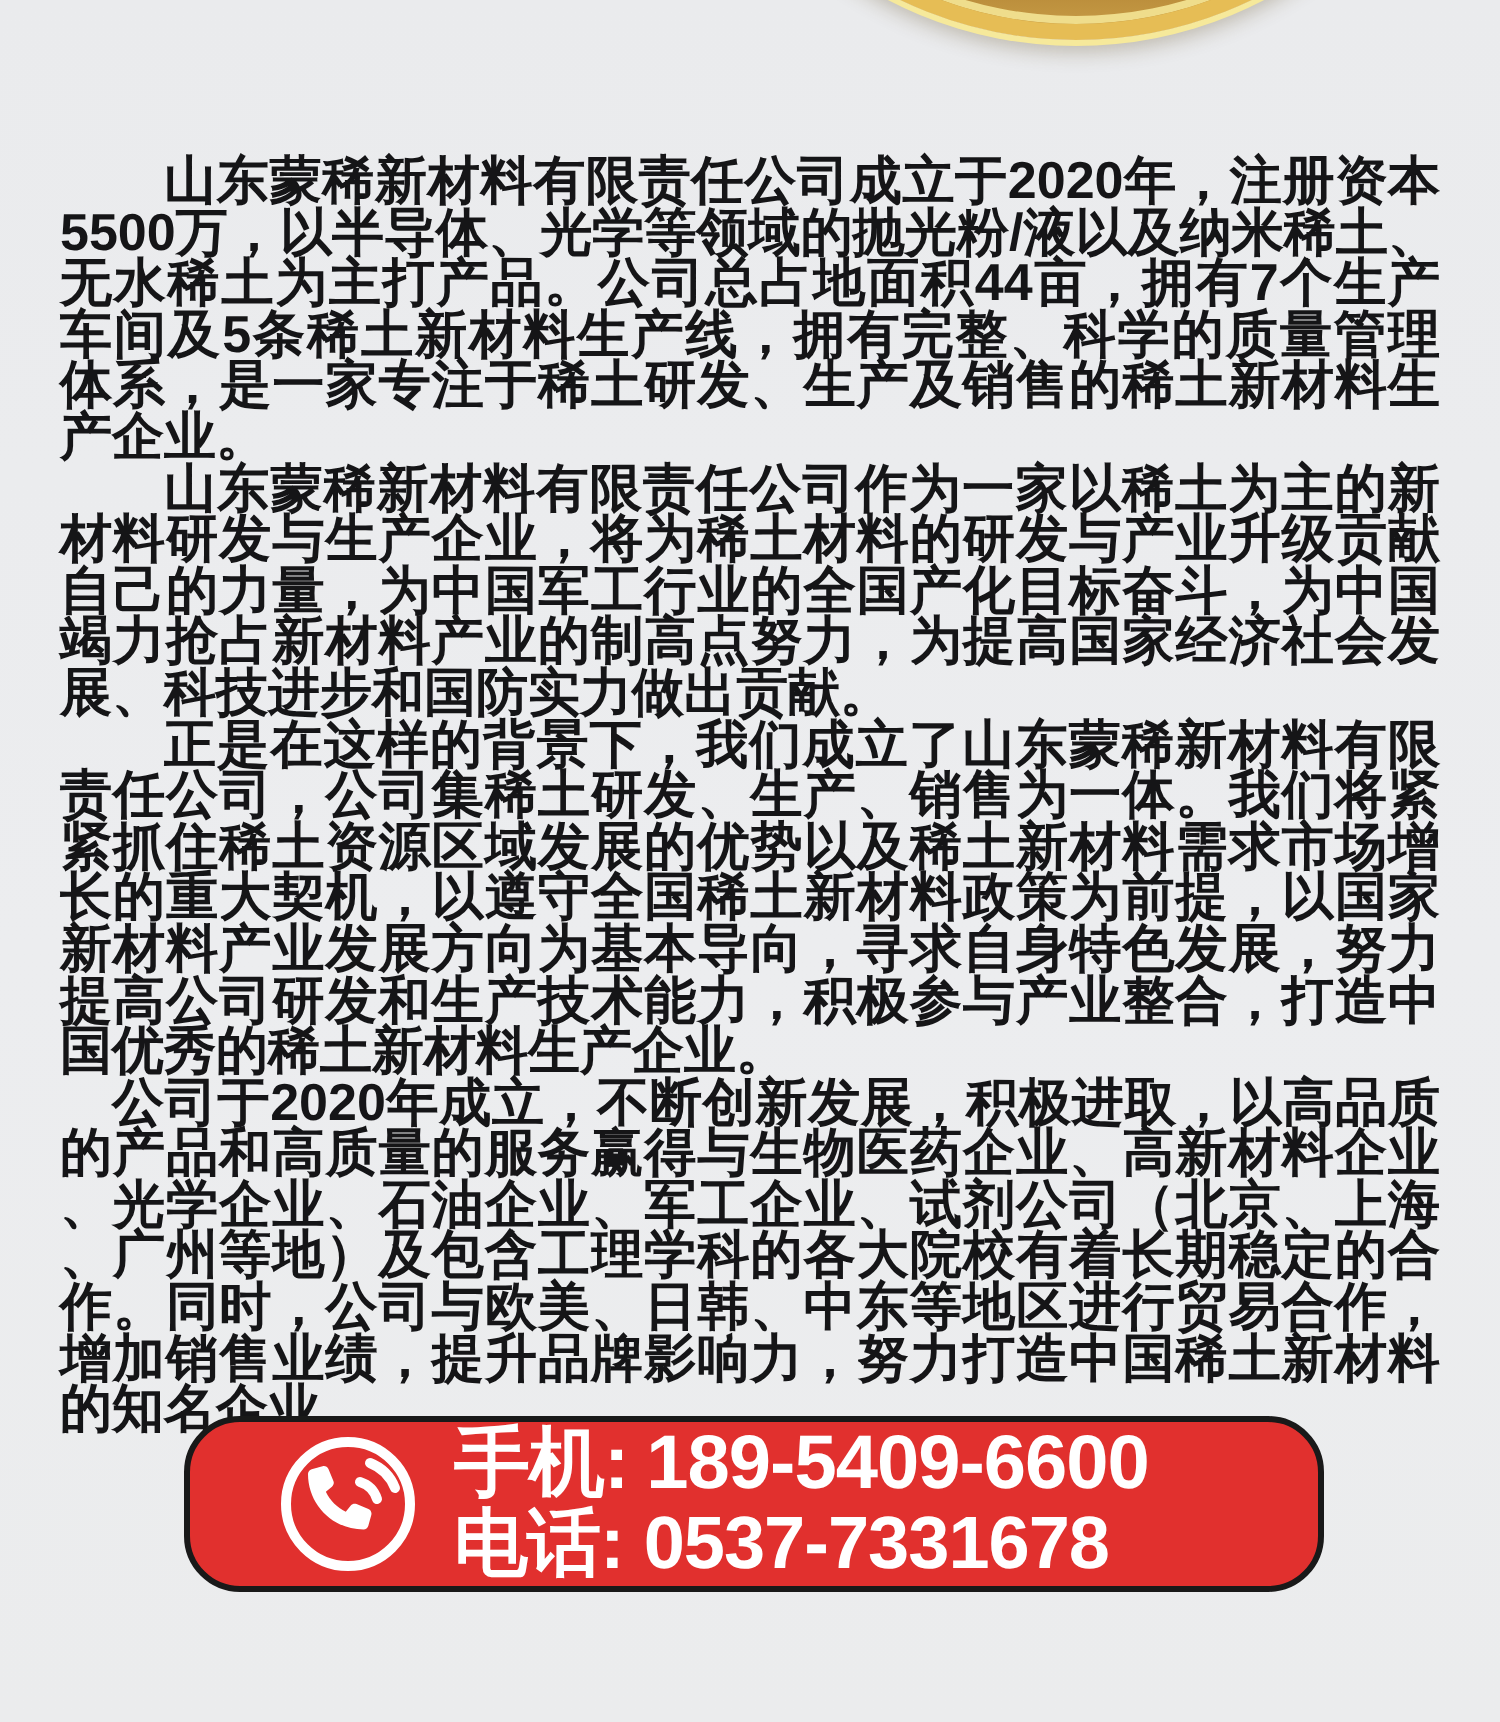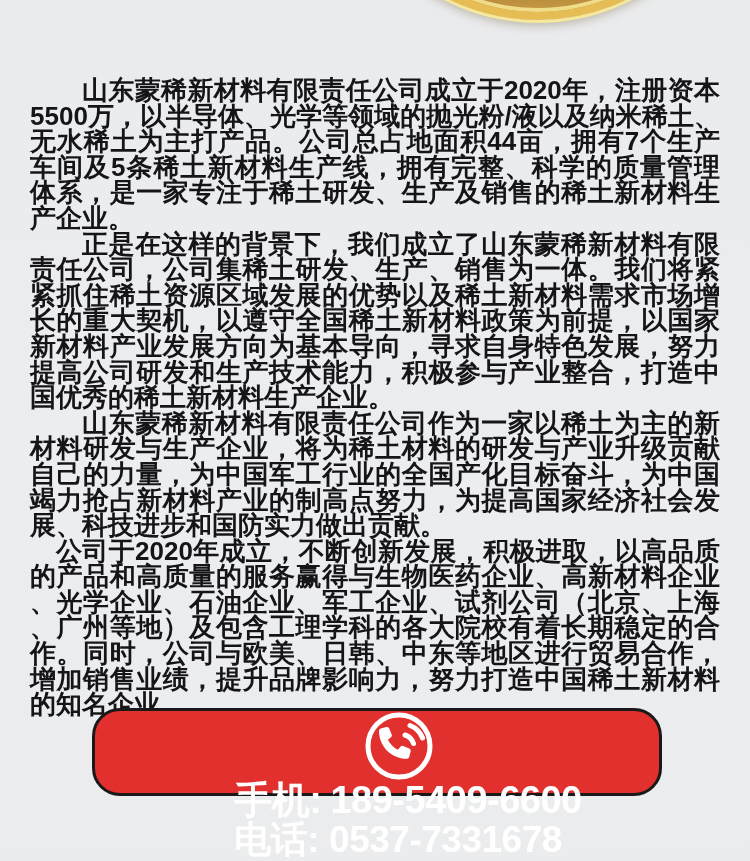--- a/index.html
+++ b/index.html
@@ -35,40 +35,39 @@
   
   .contact-banner{
     position:absolute;left:92px;top:708px;width:570px;height:88px;
     box-sizing:border-box;
     background:#e1302e;
     border:3px solid #191919;
     border-radius:28px;
     display:flex;align-items:center;
     padding-left:44px;
     cursor:pointer;
-    flex-direction:column;
   }
   .phone-badge{width:70px;height:70px;flex:0 0 auto;display:block;}
   .numbers{margin-left:18px;color:#ffffff;font-weight:700;line-height:1.04;letter-spacing:-0.5px;}
   .num-line1{font-size:38px;}
   .num-line2{font-size:37px;}
   .num-line1 .num{margin-left:9px;}
   .num-line2 .num{margin-left:10px;}
 </style>
 </head>
 <body>
 
 <div class="page">
 
   <div class="medal"></div>
 
   <div class="about">
     <p>山东蒙稀新材料有限责任公司成立于2020年，注册资本5500万，以半导体、光学等领域的抛光粉/液以及纳米稀土、无水稀土为主打产品。公司总占地面积44亩，拥有7个生产车间及5条稀土新材料生产线，拥有完整、科学的质量管理体系，是一家专注于稀土研发、生产及销售的稀土新材料生产企业。</p>
+    <p>山东蒙稀新材料有限责任公司作为一家以稀土为主的新材料研发与生产企业，将为稀土材料的研发与产业升级贡献自己的力量，为中国军工行业的全国产化目标奋斗，为中国竭力抢占新材料产业的制高点努力，为提高国家经济社会发展、科技进步和国防实力做出贡献。</p>
     <p>正是在这样的背景下，我们成立了山东蒙稀新材料有限责任公司，公司集稀土研发、生产、销售为一体。我们将紧紧抓住稀土资源区域发展的优势以及稀土新材料需求市场增长的重大契机，以遵守全国稀土新材料政策为前提，以国家新材料产业发展方向为基本导向，寻求自身特色发展，努力提高公司研发和生产技术能力，积极参与产业整合，打造中国优秀的稀土新材料生产企业。</p>
-    <p>山东蒙稀新材料有限责任公司作为一家以稀土为主的新材料研发与生产企业，将为稀土材料的研发与产业升级贡献自己的力量，为中国军工行业的全国产化目标奋斗，为中国竭力抢占新材料产业的制高点努力，为提高国家经济社会发展、科技进步和国防实力做出贡献。</p>
     <p class="indent-small">公司于2020年成立，不断创新发展，积极进取，以高品质的产品和高质量的服务赢得与生物医药企业、高新材料企业、光学企业、石油企业、军工企业、试剂公司（北京、上海、广州等地）及包含工理学科的各大院校有着长期稳定的合作。同时，公司与欧美、日韩、中东等地区进行贸易合作，增加销售业绩，提升品牌影响力，努力打造中国稀土新材料的知名企业。</p>
   </div>
 
   <div class="contact-banner">
     <span class="phone-badge">
       <svg width="70" height="70" viewBox="0 0 70 70">
         <circle cx="35" cy="35" r="31" fill="none" stroke="#ffffff" stroke-width="5"></circle>
         <g transform="translate(15,16) scale(0.062)">
           <path fill="#ffffff" d="M164.9 24.6c-7.7-18.6-28-28.5-47.4-23.2l-88 24C12.1 30.2 0 46 0 64C0 311.4 200.6 512 448 512c18 0 33.8-12.1 38.6-29.5l24-88c5.3-19.4-4.6-39.7-23.2-47.4l-96-40c-16.3-6.8-35.2-2.1-46.3 11.6L304.7 368C234.3 334.7 177.3 277.7 144 207.3L193.3 167c13.7-11.2 18.4-30 11.6-46.3l-40-96z"></path>
         </g>

